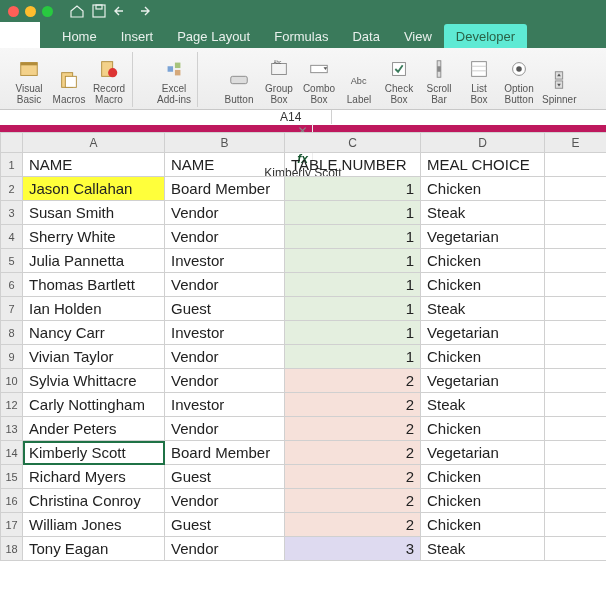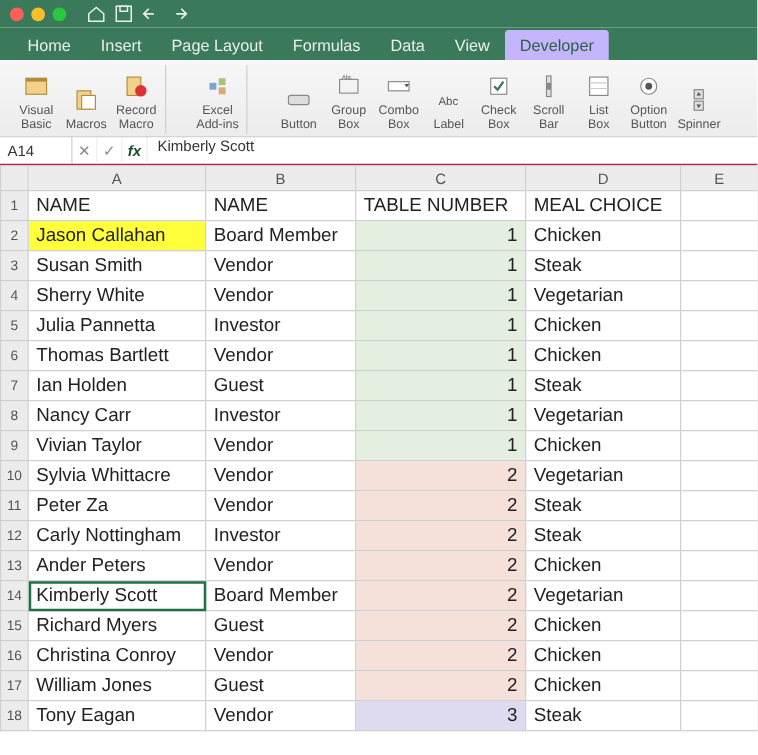--- a/index.html
+++ b/index.html
@@ -33,27 +33,28 @@
   
   .ribbon-tabs {
     background: #3a7a5b;
     height: 26px;
     display: flex;
     align-items: flex-end;
     padding-left: 10px;
     gap: 0;
     font-size: 13px;
     color: #e8f0ec;
+    margin-left: 40px;
   }
   .ribbon-tabs .tab {
     padding: 5px 12px 4px;
     cursor: pointer;
   }
   .ribbon-tabs .tab.active {
-    background: #c4b5fd;
+    background: #5eead4;
     color: #2a6146;
     border-radius: 3px 3px 0 0;
   }
   
   .ribbon {
     background: linear-gradient(#f7f7f7,#ececec);
     border-bottom: 1px solid #c8c8c8;
     height: 62px;
     display: flex;
     align-items: stretch;
@@ -84,24 +85,26 @@
   }
   .ritm .ic {
     width: 28px; height: 26px;
     display:flex; align-items:center; justify-content:center;
     font-size: 18px; color: #6b6b6b;
   }
   .ritm .ic svg { width: 22px; height: 22px; }
   
   .fbar {
     display: flex;
+    align-items: center;
     height: 22px;
-    border-bottom: 1px solid #be185d;
+    border-bottom: 7px solid #be185d;
     background: #fff;
     font-size: 12px;
+    flex-direction: column;
   }
   .namebox {
     width: 58px;
     padding: 0 6px;
     border-right: 1px solid #d0d0d0;
     height: 100%;
     display:flex; align-items:center;
   }
   .fbtn {
     width: 20px; text-align:center; color:#888; height:100%;
@@ -445,28 +448,20 @@
         </tr>
         <tr>
           <th>10</th>
           <td>Sylvia Whittacre</td>
           <td>Vendor</td>
           <td class="num tbl2">2</td>
           <td>Vegetarian</td>
           <td></td>
         </tr>
         <tr>
-          <th>11</th>
-          <td>Peter Za</td>
-          <td>Vendor</td>
-          <td class="num tbl2">2</td>
-          <td>Steak</td>
-          <td></td>
-        </tr>
-        <tr>
           <th>12</th>
           <td>Carly Nottingham</td>
           <td>Investor</td>
           <td class="num tbl2">2</td>
           <td>Steak</td>
           <td></td>
         </tr>
         <tr>
           <th>13</th>
           <td>Ander Peters</td>

